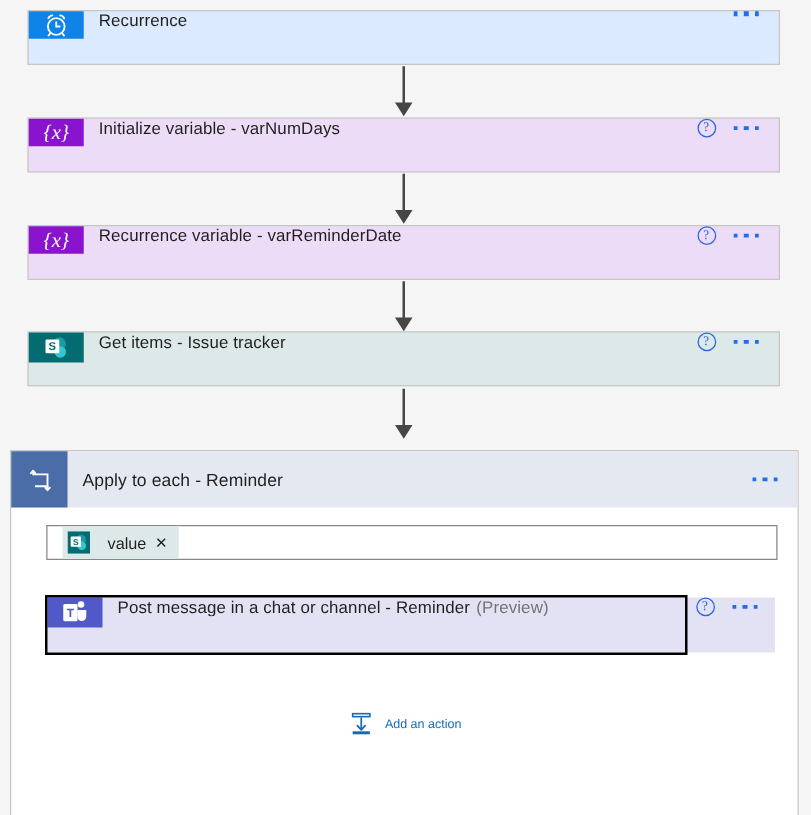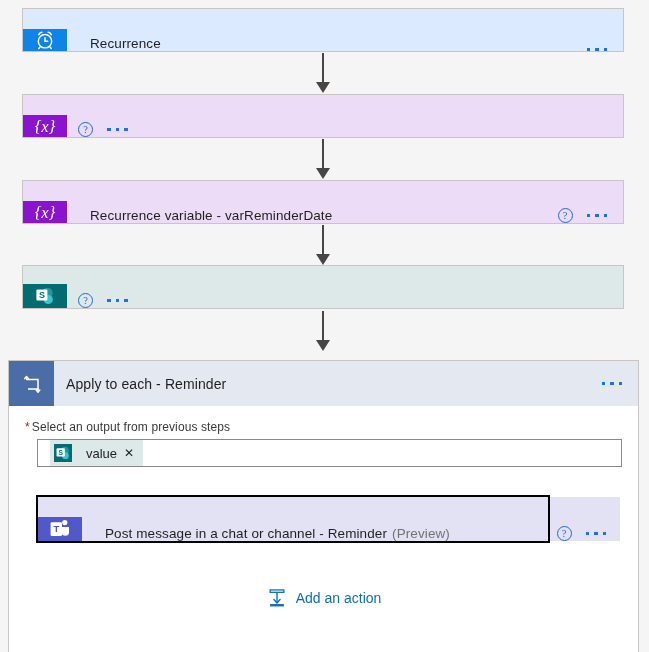--- a/index.html
+++ b/index.html
@@ -20,25 +20,24 @@
   .canvas {
     position: relative;
     width: 649px;
     height: 652px;
   }
 
   
   .card {
     position: absolute;
     display: flex;
-    align-items: flex-end;
+    align-items: flex-start;
     height: 44px;
     border: 1px solid #c8c6c4;
     box-sizing: border-box;
-    gap: 11px;
   }
   .card-icon {
     width: 44px;
     min-width: 44px;
     display: flex;
     align-items: center;
     justify-content: center;
   }
   .card-title {
     flex: 1;
@@ -187,21 +186,21 @@
   
   .add-action {
     display: flex;
     align-items: center;
     justify-content: center;
     gap: 8px;
     cursor: pointer;
   }
   .add-action .label {
     color: #0f6cbd;
-    font-size: 14px;
+    font-size: 10px;
   }
 
   
   .glyph { display: block; }
 </style>
 </head>
 <body>
 
 <div class="canvas">
 
@@ -232,20 +231,23 @@
     <div class="line"></div>
     <div class="head"></div>
   </div>
 
   <div class="card" style="left:22px; top:94px; width:602px; background:#eddcf7;">
     <div class="card-icon" style="background:#8a14ce;">
       <svg class="glyph" width="30" height="22" viewBox="0 0 32 24">
         <text x="16" y="18" text-anchor="middle" fill="#ffffff" font-family="Liberation Serif, serif" font-size="18" font-style="italic">{x}</text>
       </svg>
     </div>
+    <div class="card-title">
+      <span>Initialize variable - varNumDays</span>
+    </div>
     <div class="card-actions">
       <div class="help-icon">?</div>
       <div class="ellipsis">
           <i></i>
           <i></i>
           <i></i>
         </div>
     </div>
   </div>
 
@@ -279,20 +281,23 @@
   </div>
 
   <div class="card" style="left:22px; top:265px; width:602px; background:#dde9e9;">
     <div class="card-icon" style="background:#046b70;">
       <svg class="glyph" width="24" height="24" viewBox="0 0 24 24">
         <circle cx="14.5" cy="9" r="5.2" fill="#1a9ba1"></circle>
         <circle cx="15.2" cy="15.5" r="4.6" fill="#37c6d0"></circle>
         <rect x="3.4" y="5.6" width="11" height="11" rx="1" fill="#ffffff"></rect>
         <text x="8.9" y="14.2" text-anchor="middle" fill="#046b70" font-family="Liberation Sans, sans-serif" font-size="9" font-weight="bold">S</text>
       </svg>
+    </div>
+    <div class="card-title">
+      <span>Get items - Issue tracker</span>
     </div>
     <div class="card-actions">
       <div class="help-icon">?</div>
       <div class="ellipsis">
           <i></i>
           <i></i>
           <i></i>
         </div>
     </div>
   </div>
@@ -321,23 +326,20 @@
         <div class="ellipsis">
             <i></i>
             <i></i>
             <i></i>
           </div>
       </div>
     </div>
 
     <div class="scope-body">
 
-      <div class="field-label">
-        <span class="req">*</span><span>Select an output from previous steps</span>
-      </div>
 
       <div class="token-box">
         <div class="token">
           <div class="token-icon">
             <svg class="glyph" width="18" height="18" viewBox="0 0 24 24">
               <rect x="0" y="0" width="24" height="24" fill="#046b70"></rect>
               <circle cx="14.5" cy="9" r="5.2" fill="#1a9ba1"></circle>
               <circle cx="15.2" cy="15.5" r="4.6" fill="#37c6d0"></circle>
               <rect x="3.4" y="5.6" width="11" height="11" rx="1" fill="#ffffff"></rect>
               <text x="8.9" y="14.2" text-anchor="middle" fill="#046b70" font-family="Liberation Sans, sans-serif" font-size="9" font-weight="bold">S</text>

